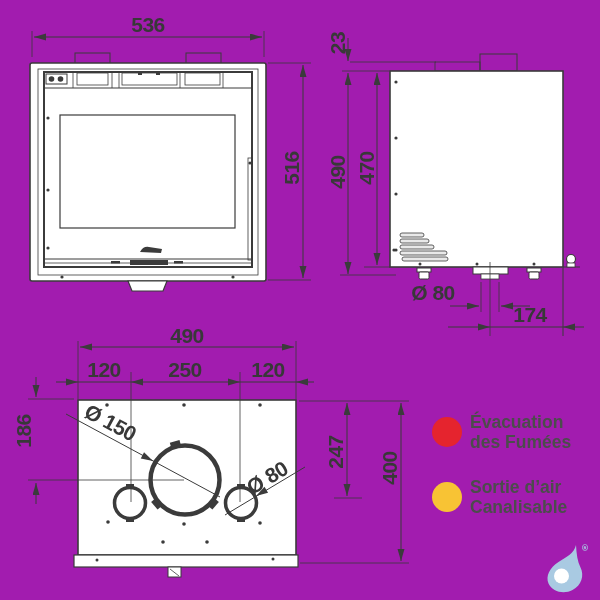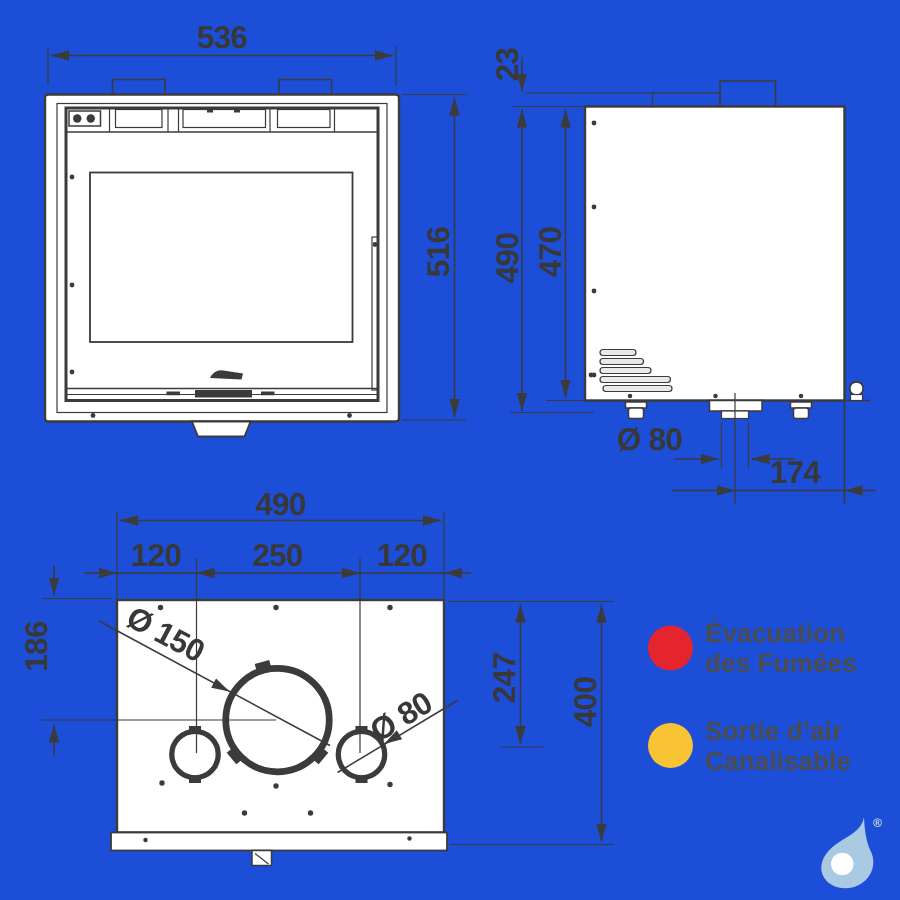--- a/index.html
+++ b/index.html
@@ -1,16 +1,16 @@
 <!DOCTYPE html>
 <html><head>
 <meta charset="utf-8">
 <style>
   html,body{margin:0;padding:0;background:#fff;}
-  #stage{width:600px;height:600px;background:#1d4ed8;position:relative;overflow:hidden;}
+  #stage{width:600px;height:600px;background:#a21caf;position:relative;overflow:hidden;}
   svg{display:block;}
   .ln{stroke:#3b3b3b;fill:none;}
   .w2{stroke-width:2;}
   .w16{stroke-width:1.6;}
   .w12{stroke-width:1.2;}
   .w1{stroke-width:1;}
   .w08{stroke-width:0.8;}
   .wf{fill:#ffffff;}
   .dot{fill:#3b3b3b;stroke:none;}
   .tri{fill:#3b3b3b;stroke:none;}

